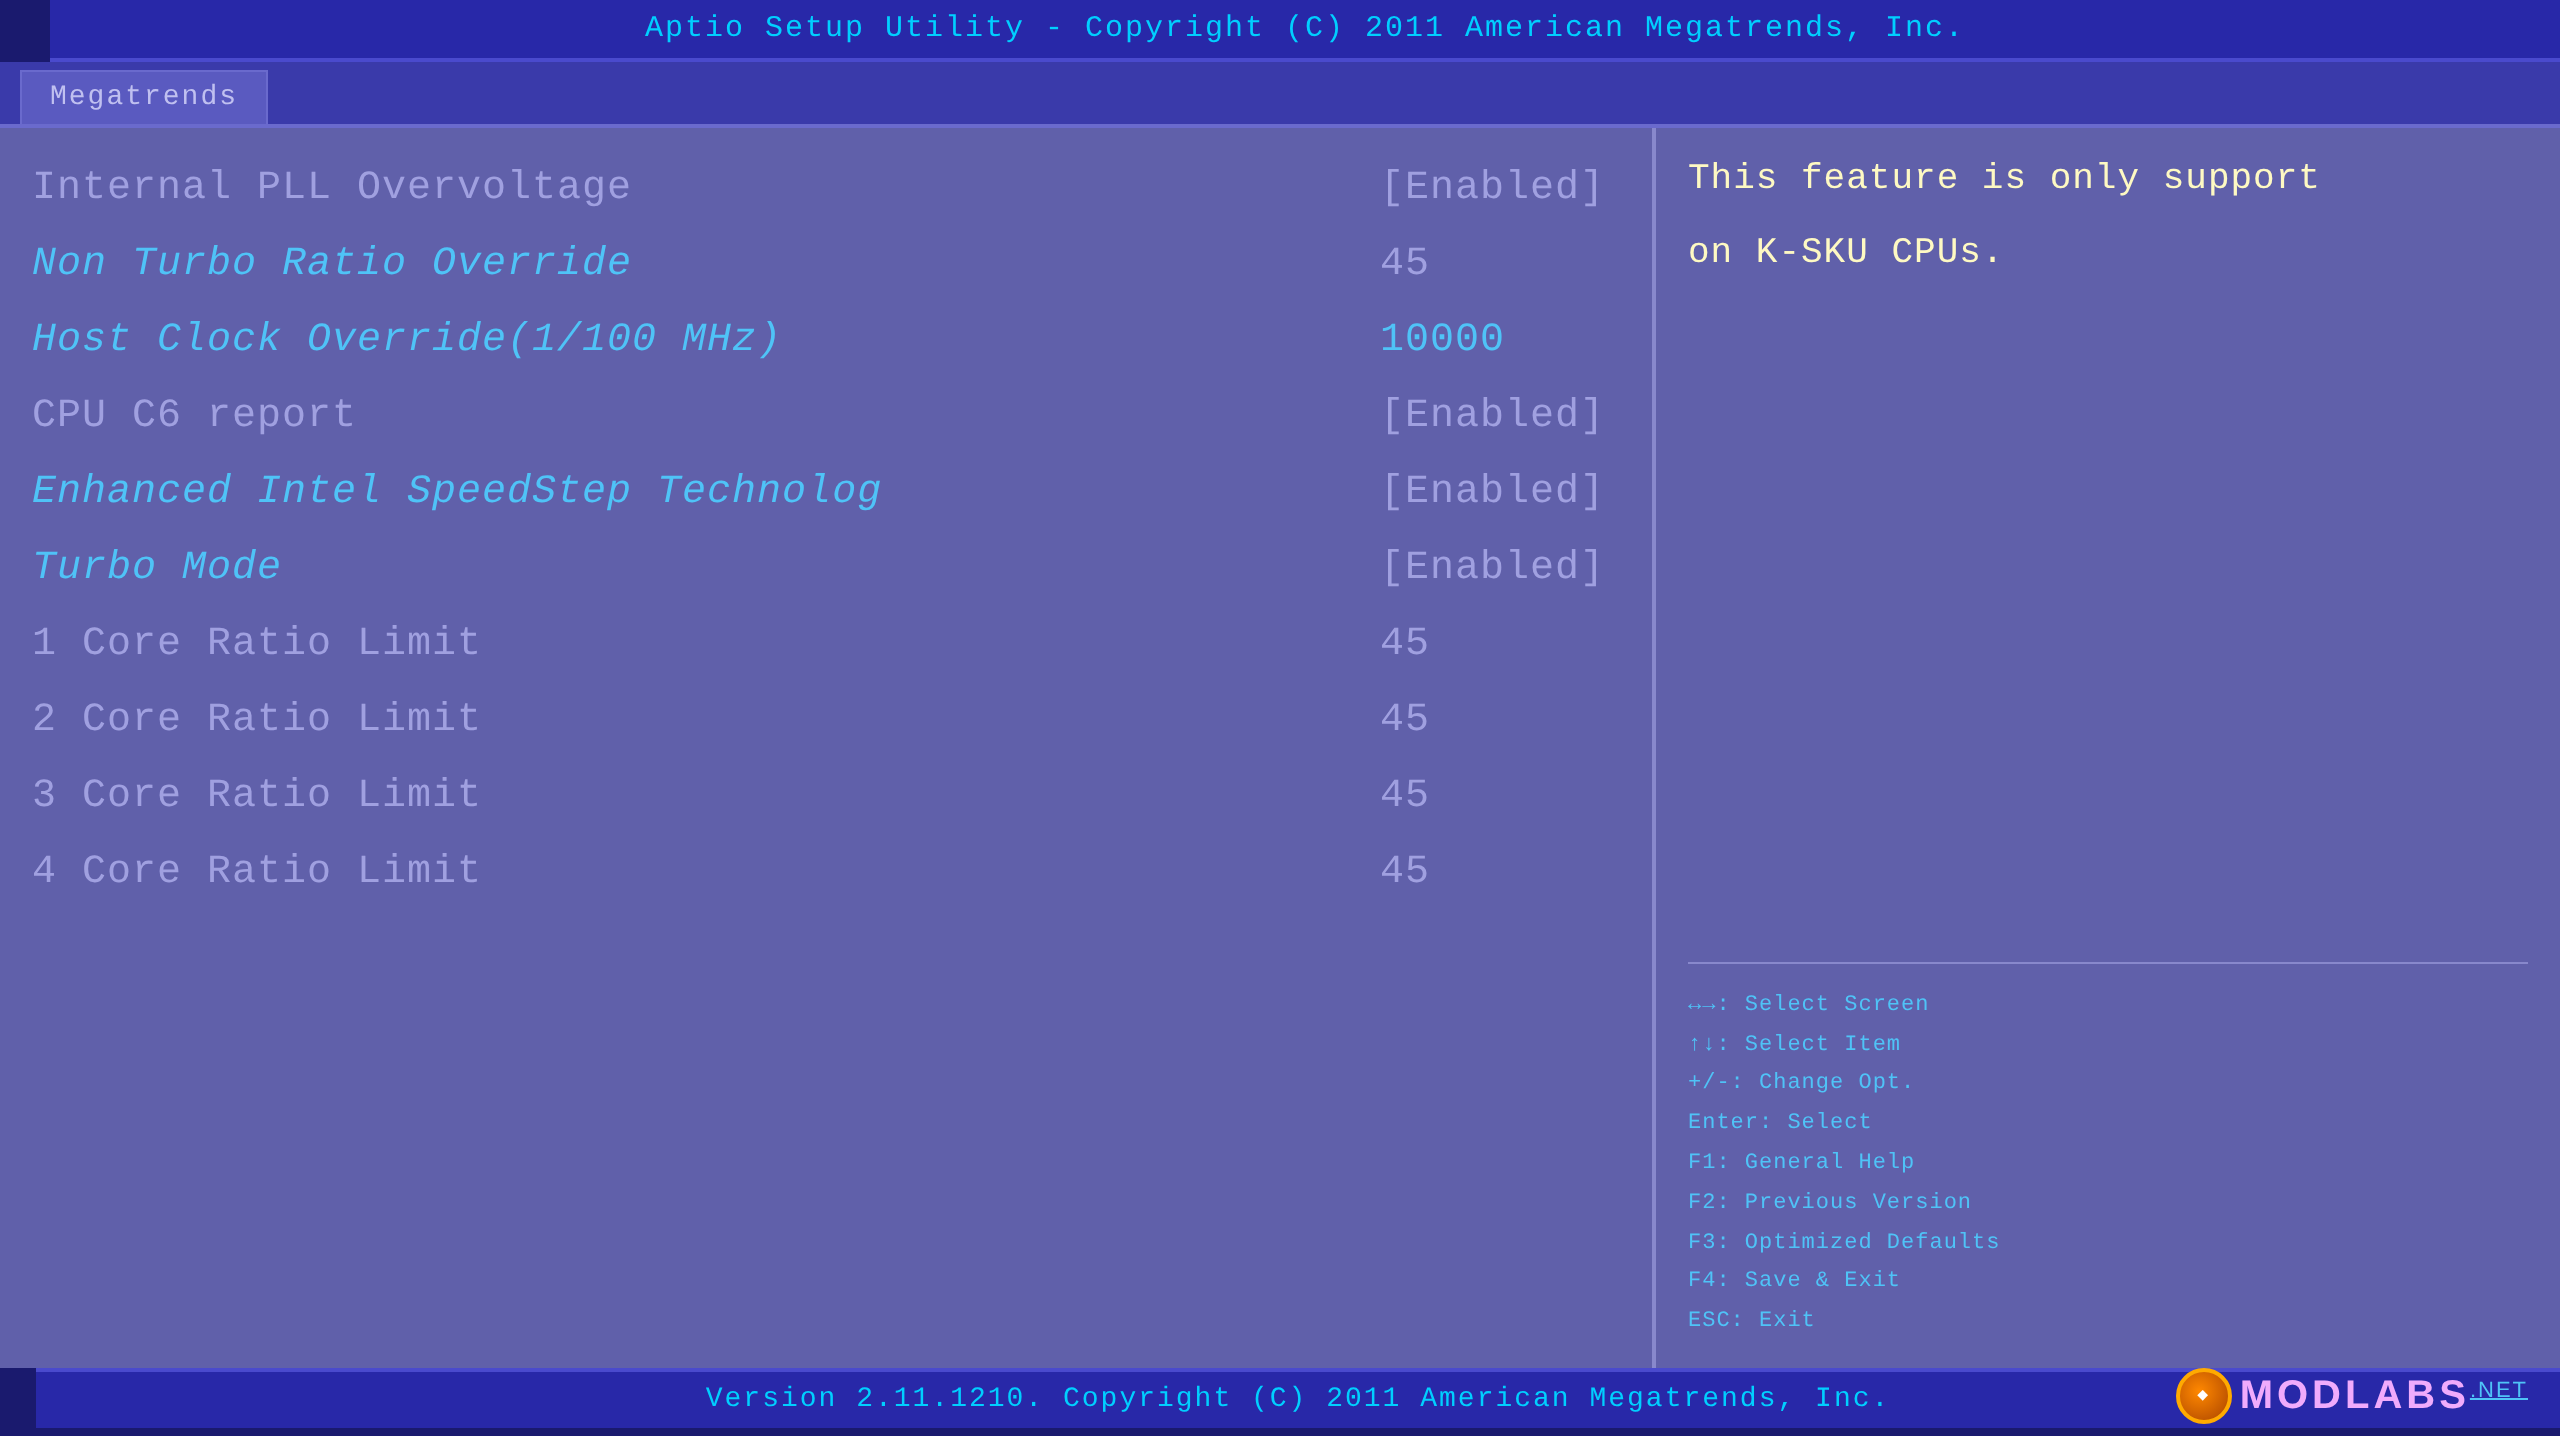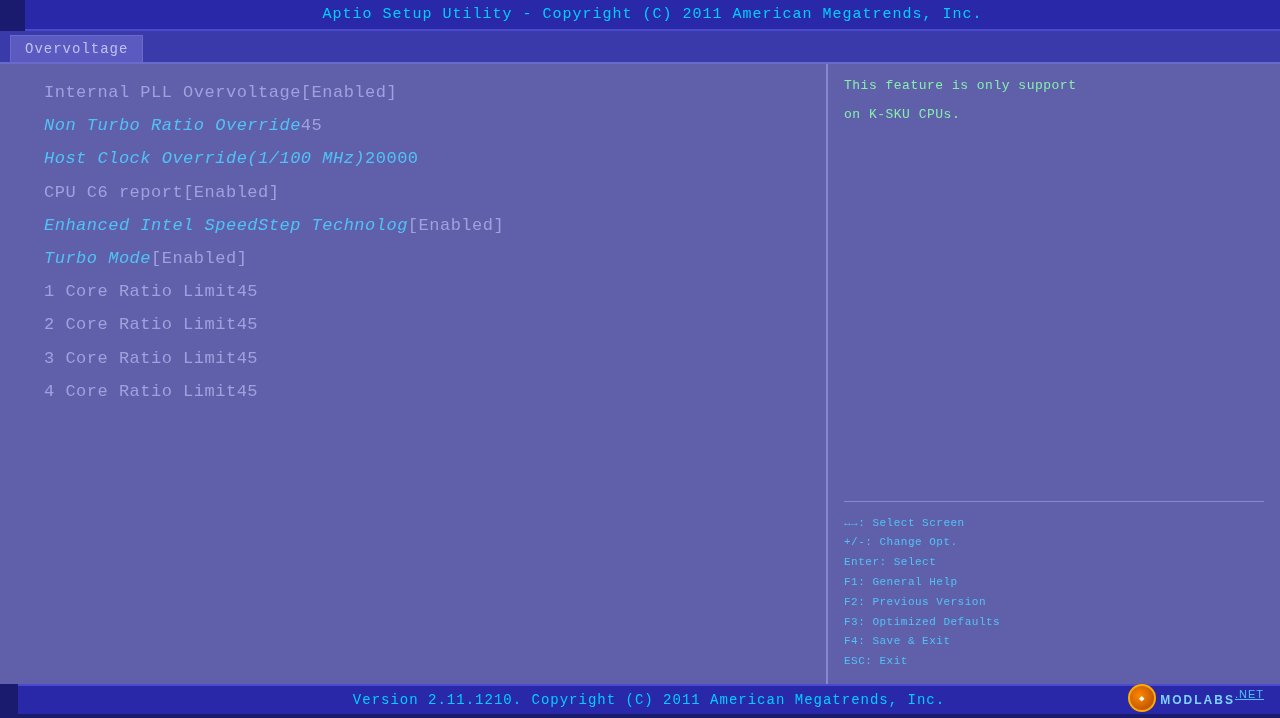--- a/index.html
+++ b/index.html
@@ -58,25 +58,25 @@
     
     .left-panel {
       width: 828px;
       padding: 12px 16px;
       border-right: 2px solid #8888cc;
       background-color: #6060aa;
     }
 
     .menu-item {
       display: flex;
+      justify-content: space-between;
       padding: 3px 0;
-      font-size: 17px;
+      font-size: 20px;
       letter-spacing: 0.5px;
       line-height: 1.6;
-      margin-left: 28px;
     }
 
     .menu-item .item-label {
       color: #a0a0e0;
     }
 
     .menu-item .item-label.blue {
       color: #4fc3f7;
       font-style: italic;
     }
@@ -93,22 +93,22 @@
     
     .right-panel {
       flex: 1;
       padding: 12px 16px;
       background-color: #6060aa;
       display: flex;
       flex-direction: column;
     }
 
     .help-text {
-      color: #86efac;
-      font-size: 13px;
+      color: #fef9c3;
+      font-size: 18px;
       line-height: 1.6;
       margin-bottom: 8px;
       letter-spacing: 0.5px;
     }
 
     .right-divider {
       border: none;
       border-top: 1px solid #8888cc;
       margin: 12px 0;
       flex: 0 0 auto;
@@ -154,22 +154,22 @@
       border: 2px solid #ffaa00;
       display: flex;
       align-items: center;
       justify-content: center;
       font-size: 9px;
       color: white;
       font-weight: bold;
     }
 
     .logo-text {
-      color: #7dd3fc;
-      font-size: 12px;
+      color: #f0abfc;
+      font-size: 20px;
       font-weight: bold;
       font-family: Arial, sans-serif;
       letter-spacing: 2px;
     }
 
     .logo-net {
       color: #4fc3f7;
       font-size: 11px;
       font-family: Arial, sans-serif;
       vertical-align: super;
@@ -182,40 +182,40 @@
   </style>
 </head>
 <body>
 
 <div class="header-bar">
   <span>Aptio Setup Utility - Copyright (C) 2011 American Megatrends, Inc.</span>
 </div>
 
 <div class="tab-row">
   <div class="tab">
-    <span>Overvoltage</span>
+    <span>Megatrends</span>
   </div>
 </div>
 
 <div class="main-content">
 
   <div class="left-panel">
 
     <div id="menu-container">
         <div class="menu-item">
           <span class="item-label">Internal PLL Overvoltage</span>
           <span class="item-value">[Enabled]</span>
         </div>
         <div class="menu-item">
           <span class="item-label blue">Non Turbo Ratio Override</span>
           <span class="item-value">45</span>
         </div>
         <div class="menu-item">
           <span class="item-label blue">Host Clock Override(1/100 MHz)</span>
-          <span class="item-value blue">20000</span>
+          <span class="item-value blue">10000</span>
         </div>
         <div class="menu-item">
           <span class="item-label">CPU C6 report</span>
           <span class="item-value">[Enabled]</span>
         </div>
         <div class="menu-item">
           <span class="item-label blue">Enhanced Intel SpeedStep Technolog</span>
           <span class="item-value">[Enabled]</span>
         </div>
         <div class="menu-item">
@@ -244,20 +244,21 @@
   <div class="right-panel">
     <div class="help-text">This feature is only support</div>
     <div class="help-text">on K-SKU CPUs.</div>
 
     <div style="flex:1;"></div>
 
     <hr class="right-divider">
 
     <div id="keyhelp-container">
         <div class="key-help">↔→: Select Screen</div>
+        <div class="key-help">↑↓: Select Item</div>
         <div class="key-help">+/-: Change Opt.</div>
         <div class="key-help">Enter: Select</div>
         <div class="key-help">F1: General Help</div>
         <div class="key-help">F2: Previous Version</div>
         <div class="key-help">F3: Optimized Defaults</div>
         <div class="key-help">F4: Save &amp; Exit</div>
         <div class="key-help">ESC: Exit</div>
       </div>
   </div>
 </div>

